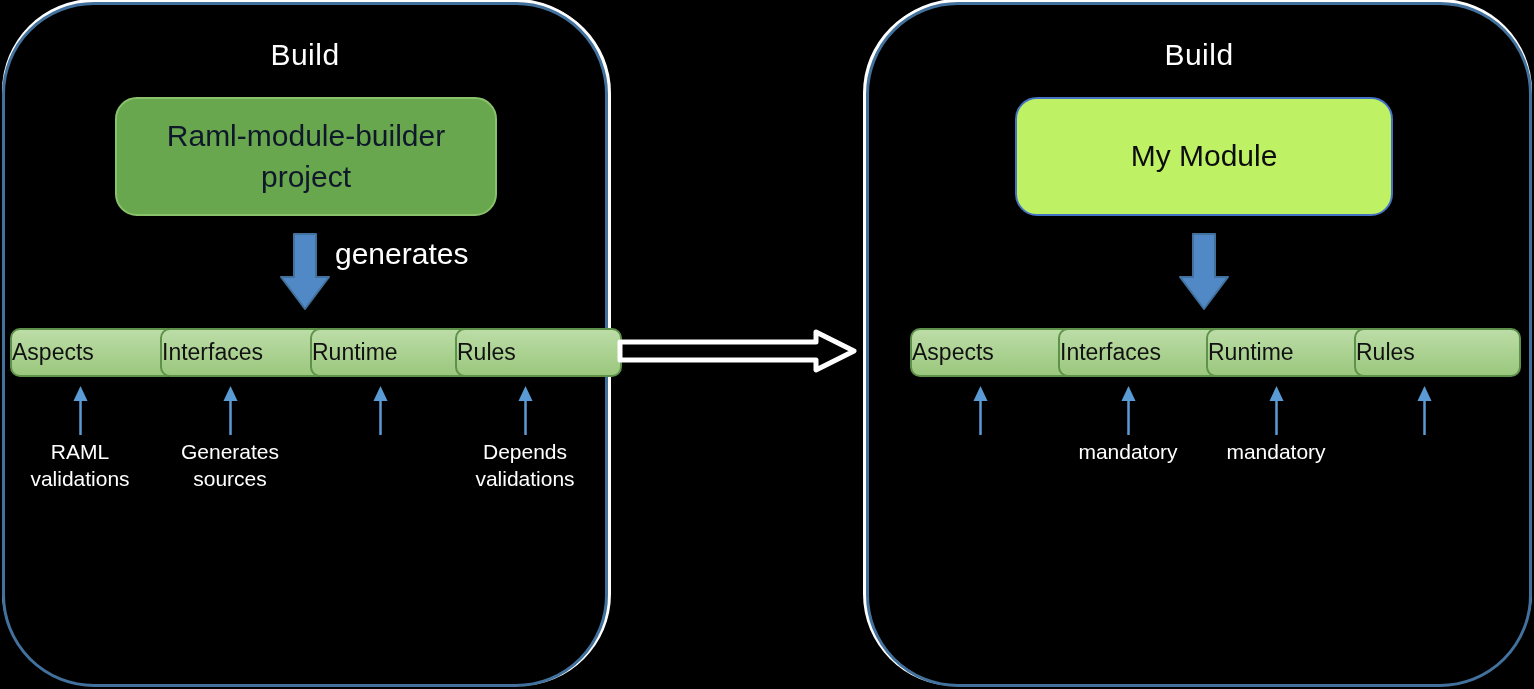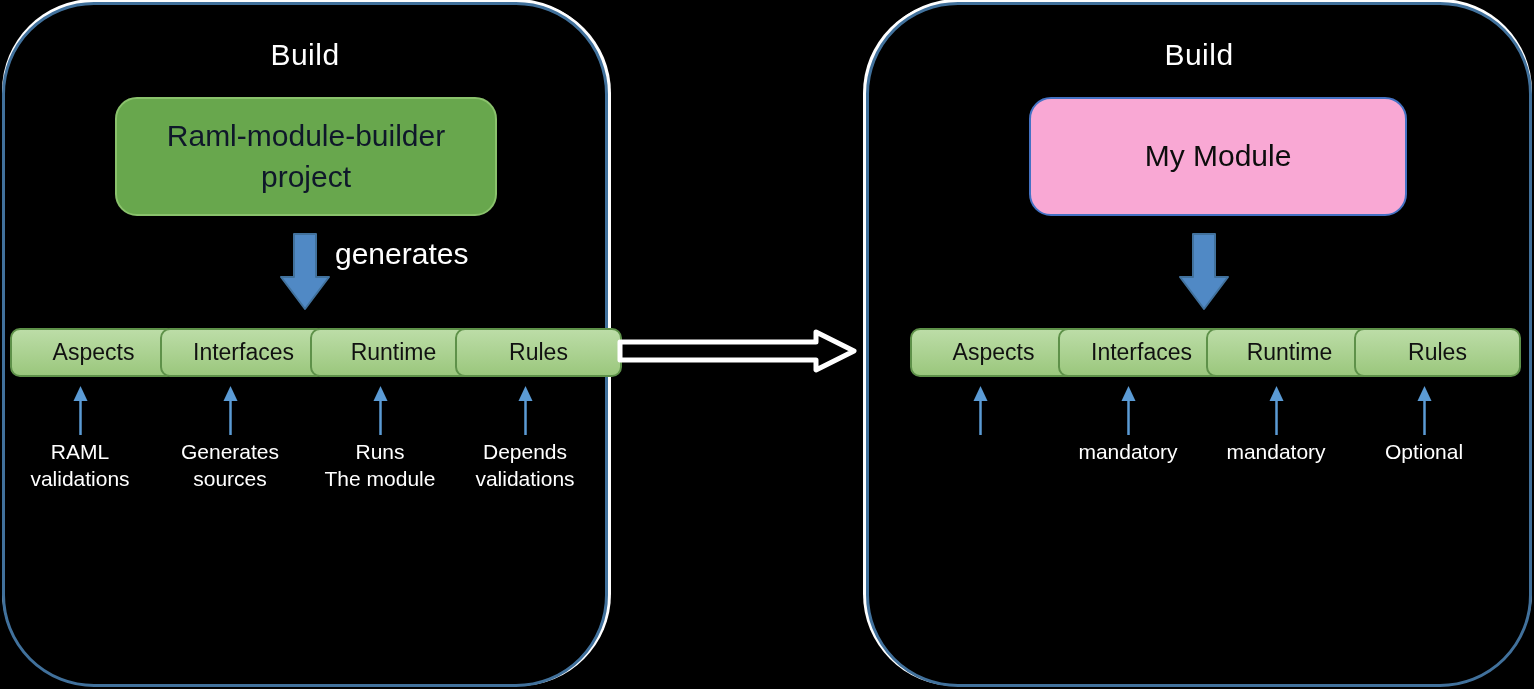--- a/index.html
+++ b/index.html
@@ -60,23 +60,23 @@
     box-sizing: border-box;
   }
   .main-box.green {
     left: 110px;
     width: 382px;
     background: #68a74d;
     border: 2px solid #8ac26c;
     color: #0f172a;
   }
   .main-box.white {
-    left: 160px;
+    left: 146px;
     width: 378px;
-    background: #f9a8d4;
+    background: #bef264;
     border: 2px solid #4472c4;
     color: #0d0d0d;
   }
   .down-arrow {
     position: absolute;
     top: 228px;
   }
   .flow-label {
     position: absolute;
     top: 232px;
@@ -88,21 +88,20 @@
     position: absolute;
     top: 323px;
     width: 167px;
     height: 49px;
     border-radius: 10px;
     background: linear-gradient(#bcdda7, #9bc77d);
     border: 2px solid #5e9149;
     box-sizing: border-box;
     display: flex;
     align-items: center;
-    justify-content: center;
     color: #111111;
     font-size: 23px;
   }
   .up-arrow {
     position: absolute;
     top: 381px;
   }
   .note {
     position: absolute;
     top: 433px;
@@ -163,22 +162,20 @@
     </svg>
     <svg class="up-arrow" style="left:512px" width="17" height="50" viewBox="0 0 17 50">
       <line x1="8.5" y1="49" x2="8.5" y2="12" stroke="#5b9bd5" stroke-width="2.5"></line>
       <polygon points="8.5,0 15.5,15 1.5,15" fill="#5b9bd5"></polygon>
     </svg>
 
     <div class="note" style="left:-15px">RAML
 validations</div>
     <div class="note" style="left:135px">Generates
 sources</div>
-    <div class="note" style="left:285px">Runs
-The module</div>
     <div class="note" style="left:430px">Depends
 validations</div>
   </div>
 
   <svg class="transition-arrow" width="246" height="46" viewBox="0 0 246 46">
     <polygon points="6,13 202,13 202,3 240,22 202,41 202,31 6,31" fill="#000000" stroke="#ffffff" stroke-width="5" stroke-linejoin="round"></polygon>
   </svg>
 
   <div class="panel right">
     <div class="panel-title">Build</div>
@@ -216,16 +213,15 @@
       <line x1="8.5" y1="49" x2="8.5" y2="12" stroke="#5b9bd5" stroke-width="2.5"></line>
       <polygon points="8.5,0 15.5,15 1.5,15" fill="#5b9bd5"></polygon>
     </svg>
     <svg class="up-arrow" style="left:547px" width="17" height="50" viewBox="0 0 17 50">
       <line x1="8.5" y1="49" x2="8.5" y2="12" stroke="#5b9bd5" stroke-width="2.5"></line>
       <polygon points="8.5,0 15.5,15 1.5,15" fill="#5b9bd5"></polygon>
     </svg>
 
     <div class="note" style="left:169px">mandatory</div>
     <div class="note" style="left:317px">mandatory</div>
-    <div class="note" style="left:465px">Optional</div>
   </div>
 
 </div>
 
 </body></html>

